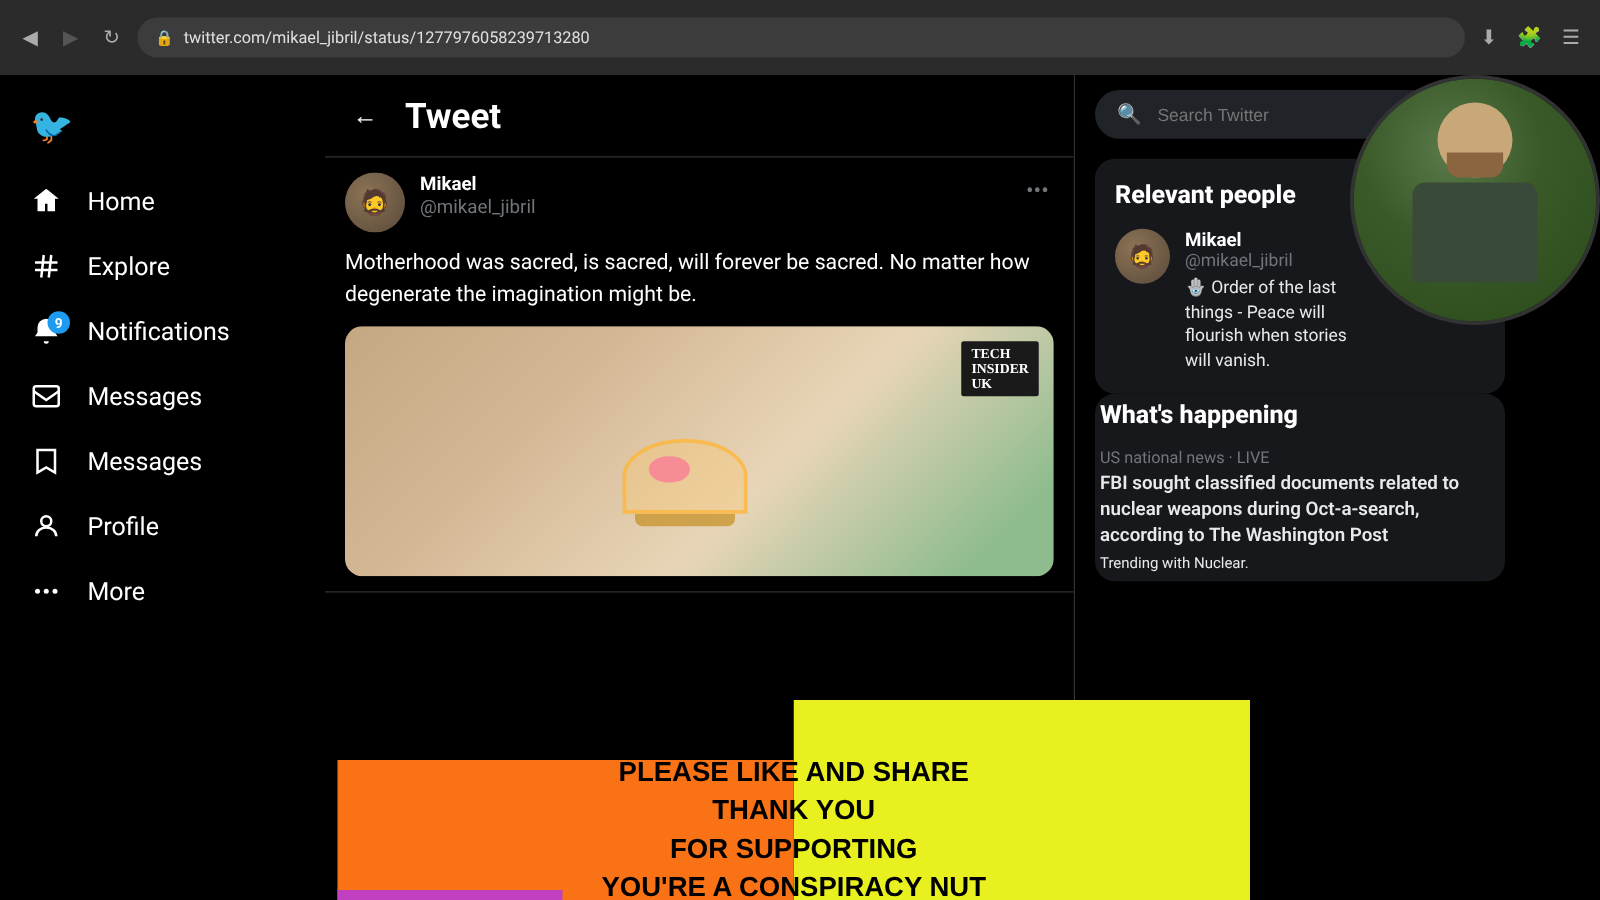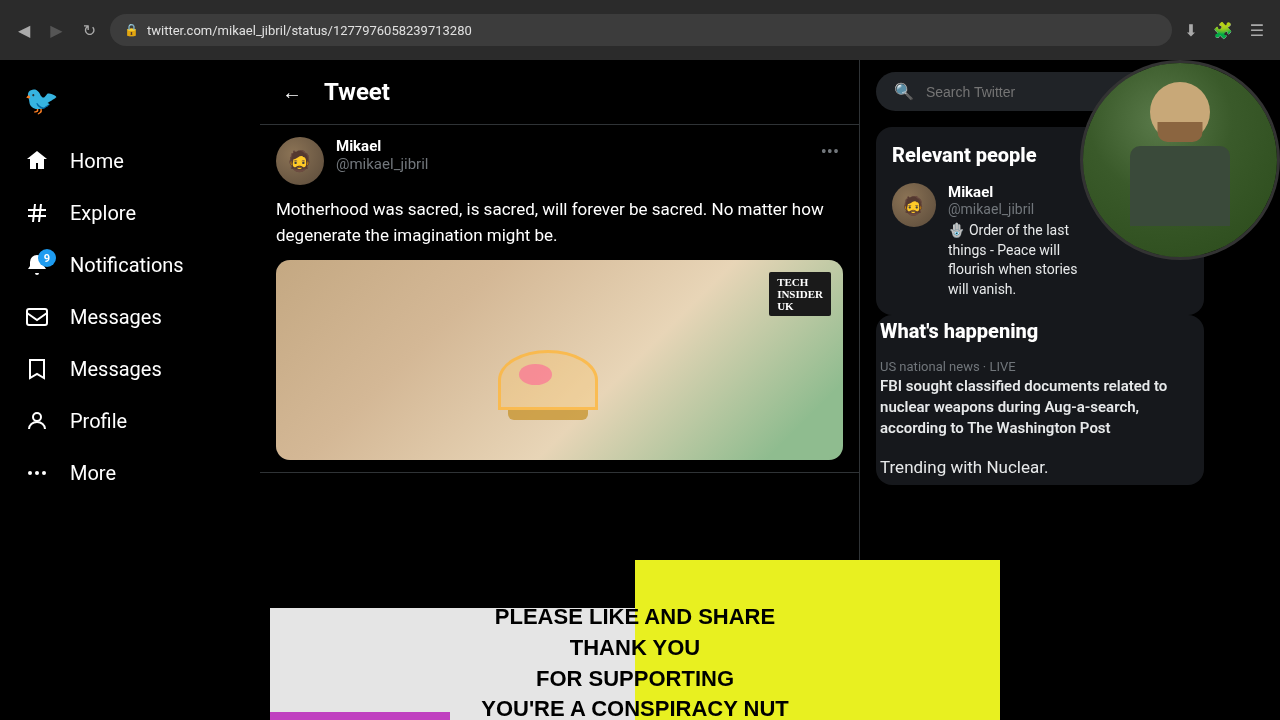--- a/index.html
+++ b/index.html
@@ -135,21 +135,21 @@
       background: rgba(0,0,0,0.85);
     }
     .back-arrow {
       font-size: 20px;
       cursor: pointer;
       color: #fff;
       padding: 6px;
       border-radius: 50%;
     }
     .tweet-title {
-      font-size: 24px;
+      font-size: 28px;
       font-weight: 700;
       color: #fff;
     }
 
     
     .tweet-card {
       padding: 12px 16px;
       border-bottom: 1px solid #2f3336;
     }
     .tweet-author-row {
@@ -262,21 +262,21 @@
     .overlay-banner {
       position: absolute;
       bottom: 0;
       left: 270px;
       width: 730px;
       height: 160px;
       display: flex;
       z-index: 100;
     }
     .overlay-left {
-      background: #e5e5e5;
+      background: #f97316;
       flex: 1;
       display: flex;
       align-items: center;
       justify-content: center;
       position: relative;
       margin-top: 48px;
     }
     .overlay-right {
       background: #e8f020;
       flex: 1;
@@ -406,22 +406,22 @@
       margin-bottom: 2px;
     }
     .happening-text {
       color: #e7e9ea;
       font-size: 15px;
       font-weight: 600;
       line-height: 1.4;
     }
     .happening-trending {
       color: #71767b;
-      font-size: 17px;
-      margin-top: 18px;
+      font-size: 12px;
+      margin-top: 4px;
     }
     .happening-trending span {
       color: #e7e9ea;
     }
 
     
     .webcam-overlay {
       position: absolute;
       right: 0;
       top: 60px;
@@ -619,21 +619,21 @@
         <button class="follow-btn">Follow</button>
       </div>
     </div>
 
     <div class="whats-happening-card">
       <div class="happening-title">What's happening</div>
       <div class="happening-item">
         <div class="happening-category">
           <span>US national news · LIVE</span>
         </div>
-        <div class="happening-text">FBI sought classified documents related to nuclear weapons during Aug-a-search, according to The Washington Post</div>
+        <div class="happening-text">FBI sought classified documents related to nuclear weapons during Oct-a-search, according to The Washington Post</div>
         <div class="happening-trending">
           <span>Trending with</span>
           <span style="color:#e7e9ea;">Nuclear.</span>
         </div>
       </div>
     </div>
   </div>
 </div>
 
 <div class="overlay-banner">

